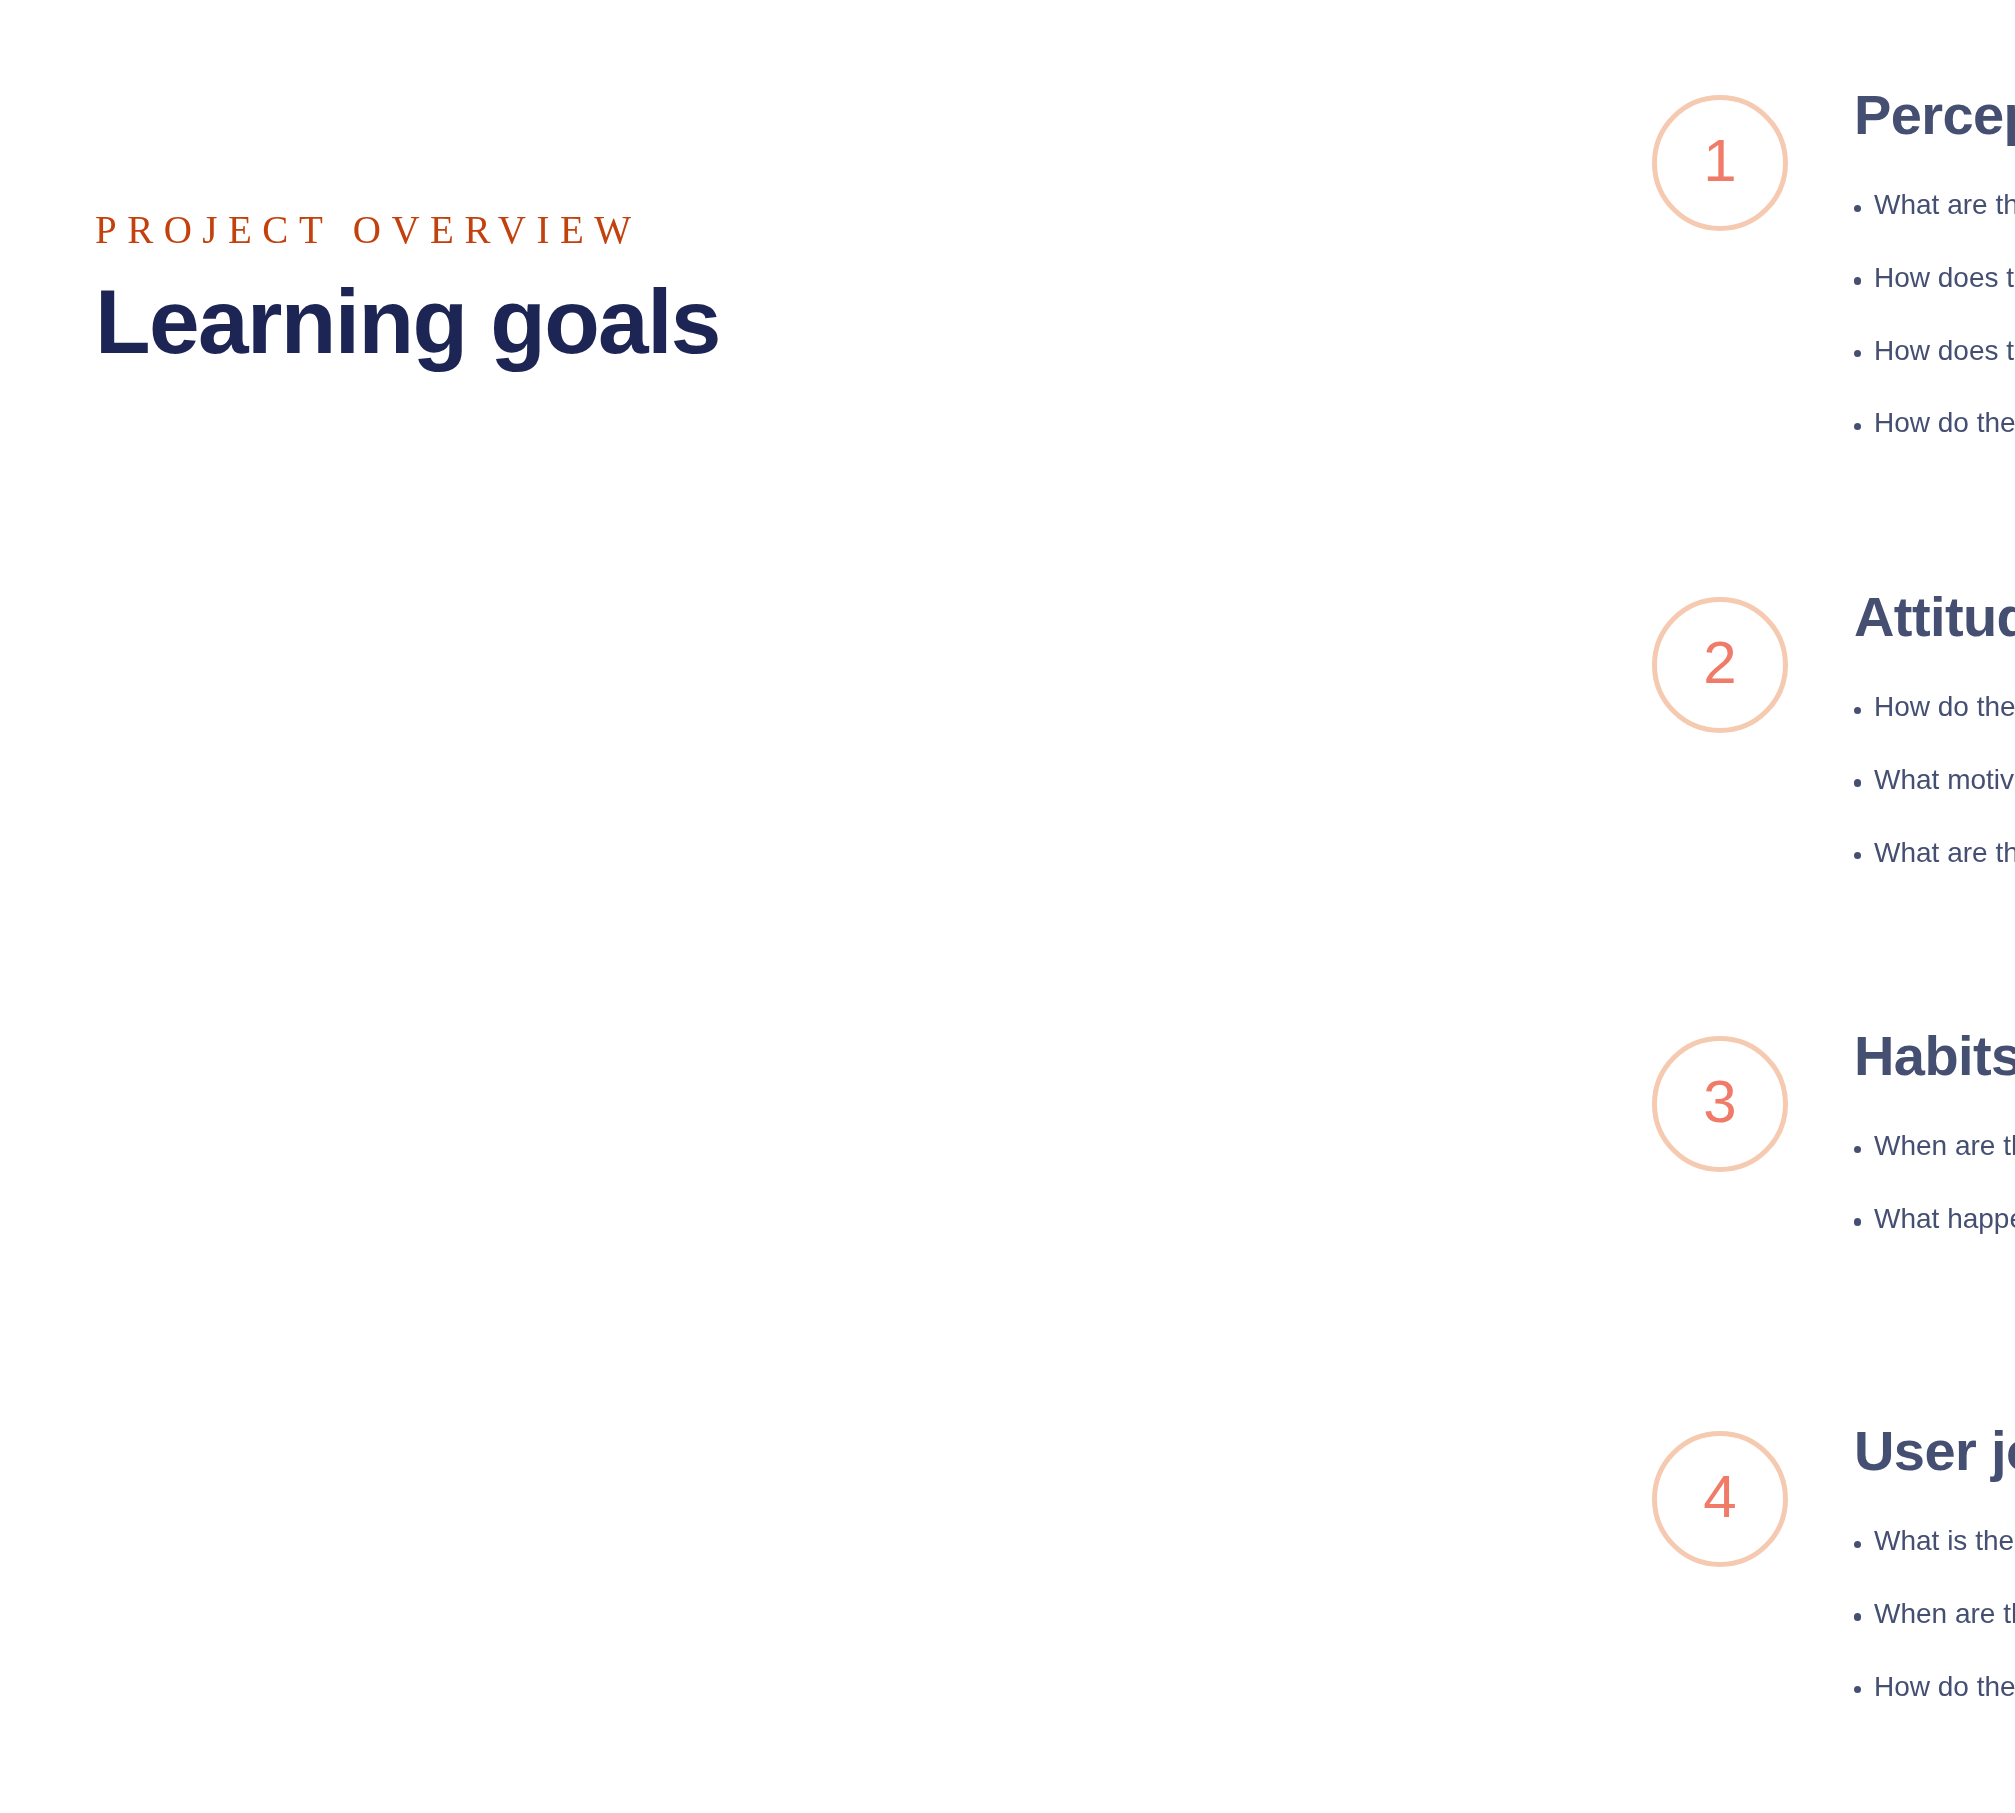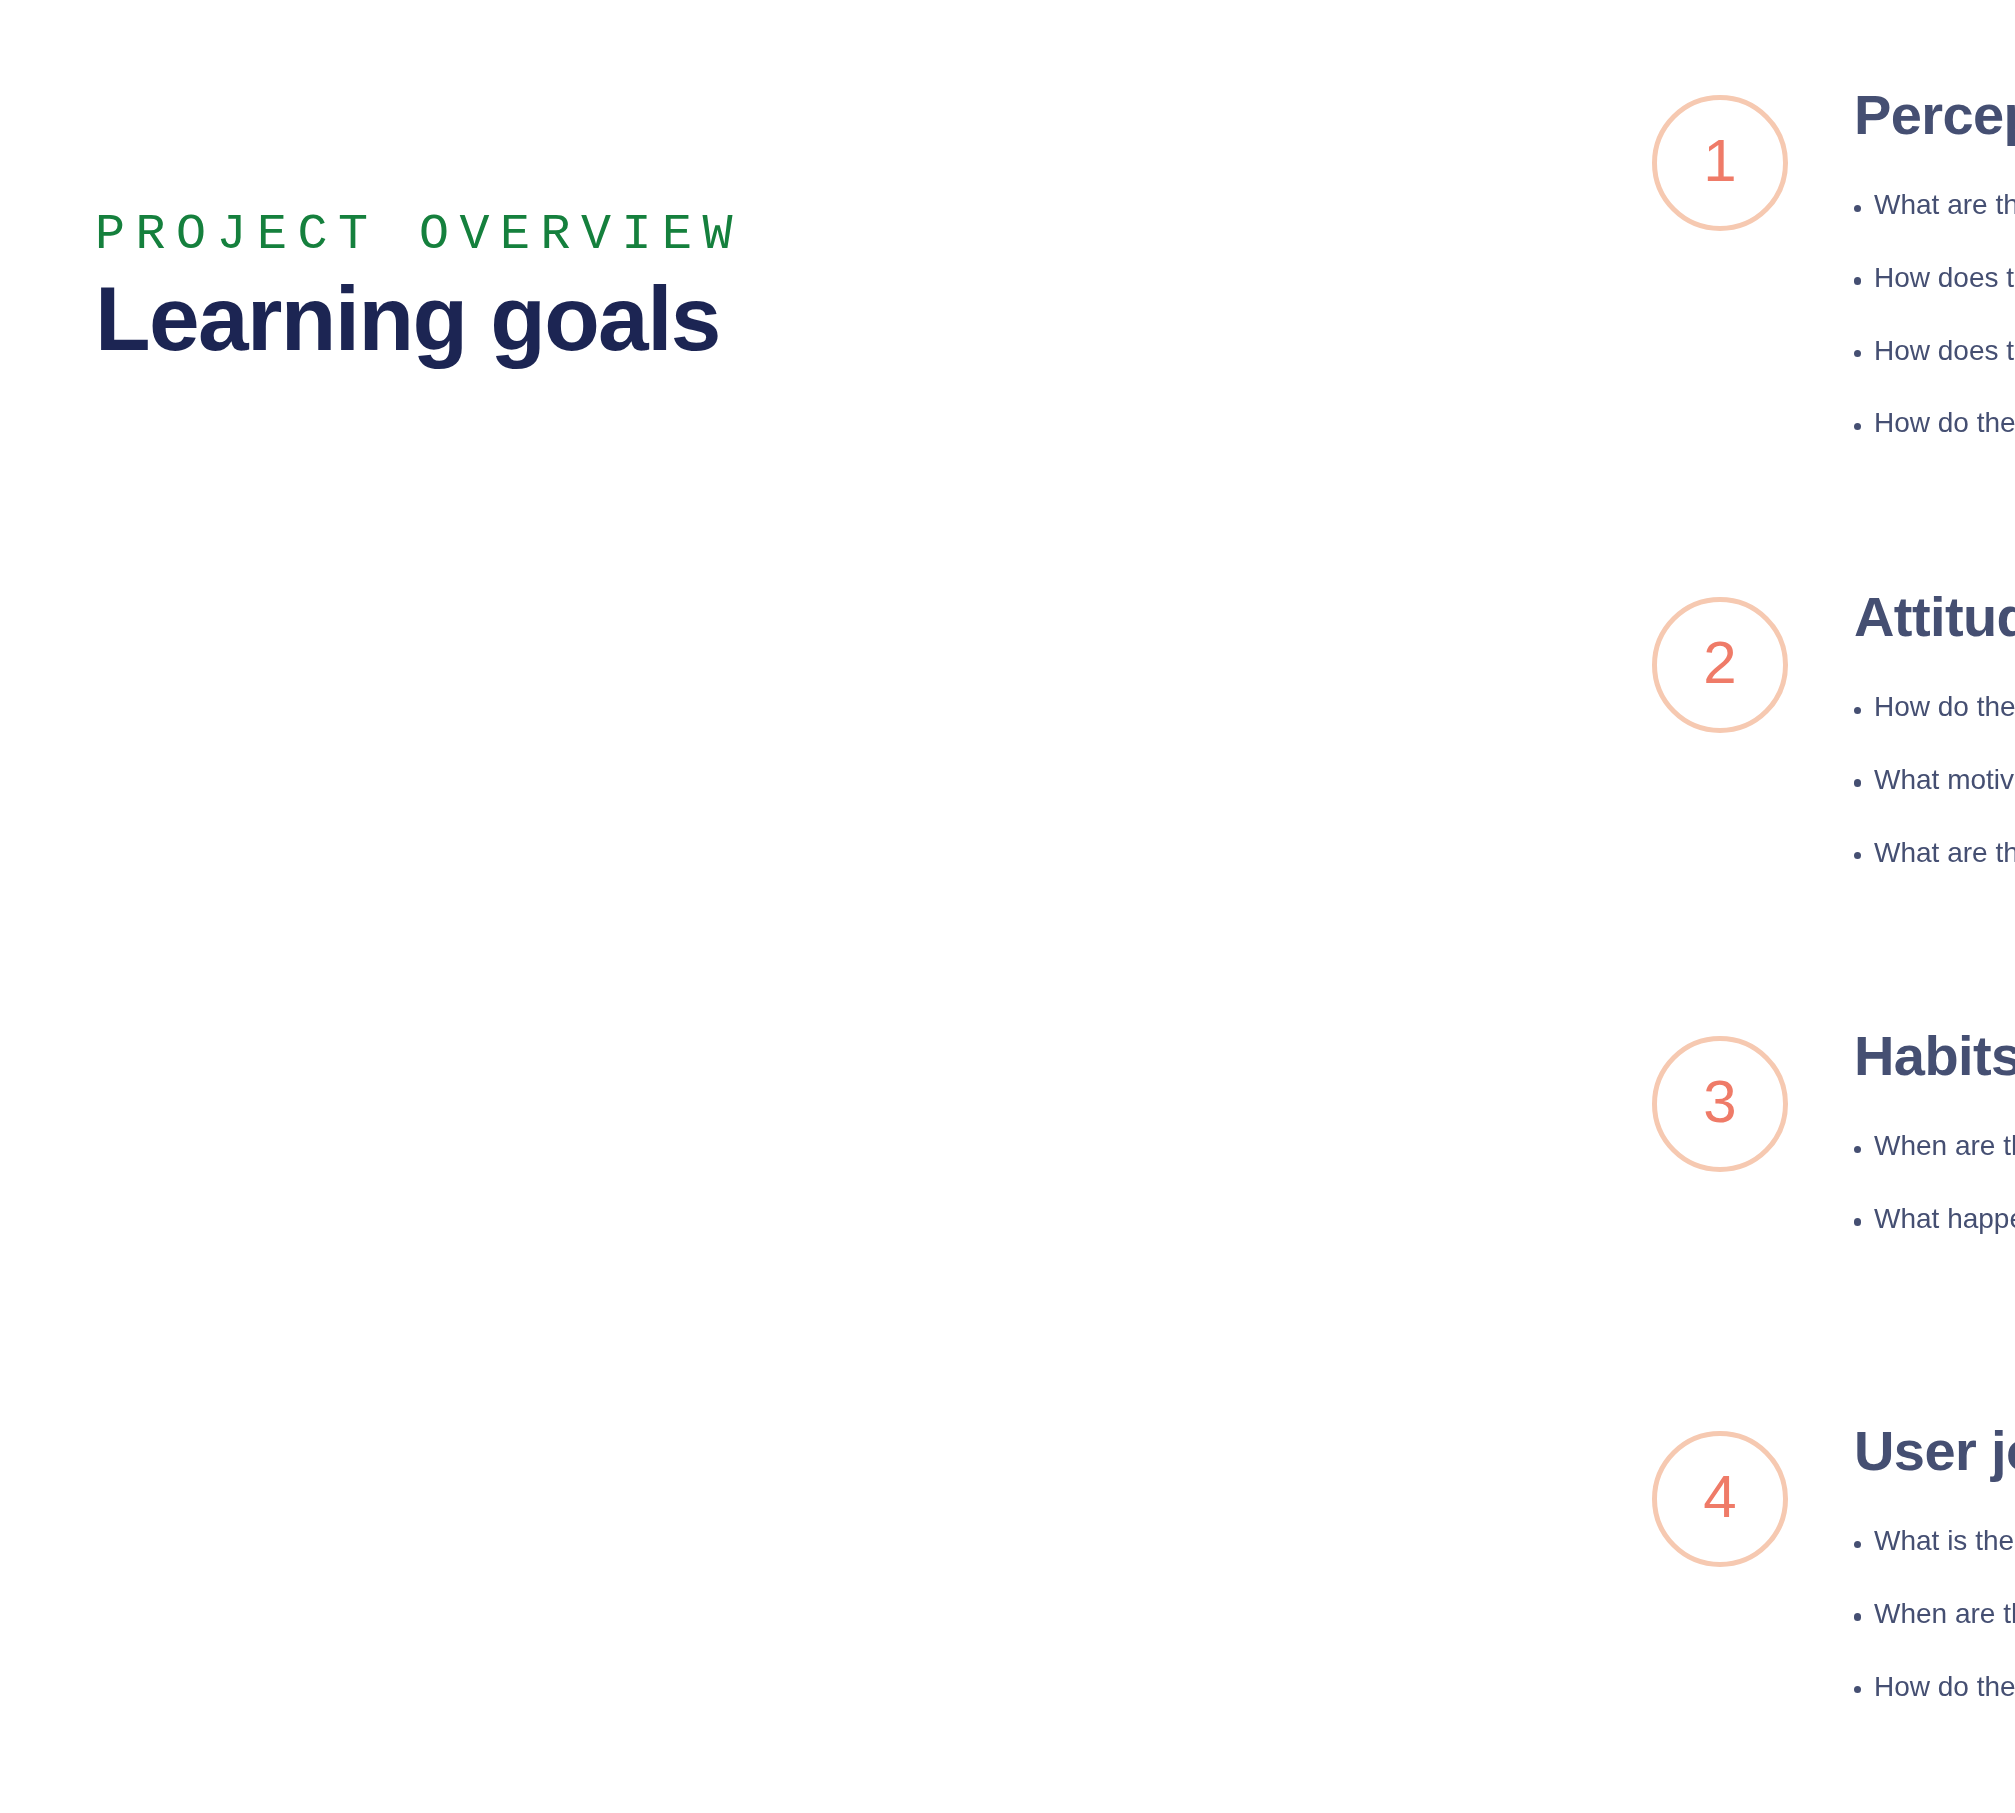--- a/index.html
+++ b/index.html
@@ -24,31 +24,31 @@
 
   
   .left-col {
     position: absolute;
     left: 95px;
     top: 210px;
     width: 1370px;
   }
 
   .eyebrow {
-    font-family: Liberation Mono, monospace;
-    font-size: 50px;
+    font-family: Liberation Serif, serif;
+    font-size: 39px;
     font-weight: 300;
     letter-spacing: 10.5px;
-    color: #15803d;
+    color: #c2410c;
     line-height: 1.0;
     white-space: nowrap;
   }
 
   .page-title {
-    margin-top: 13px;
+    margin-top: 27px;
     font-family: "Liberation Sans", sans-serif;
     font-size: 91px;
     font-weight: 700;
     letter-spacing: -1.6px;
     color: #1c2553;
     line-height: 1.02;
     white-space: nowrap;
   }
 
   

